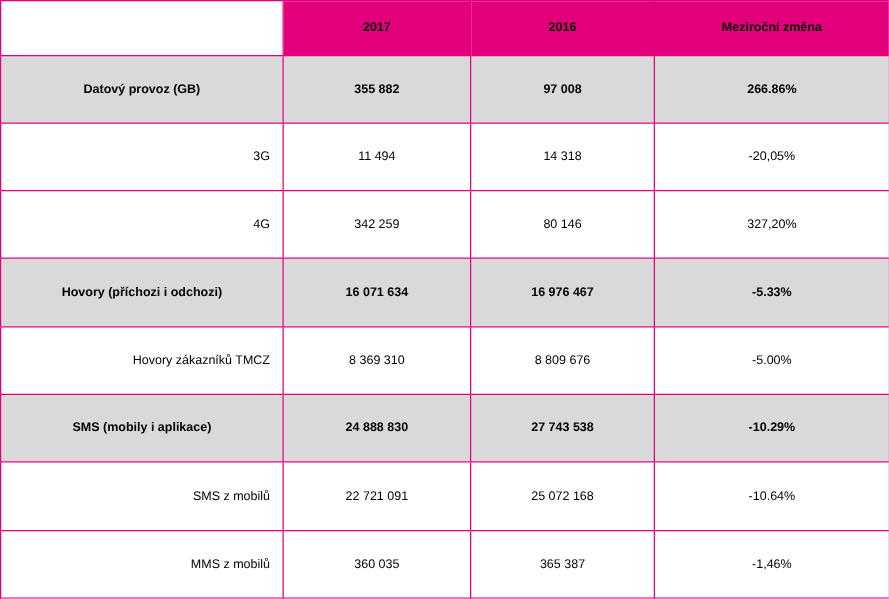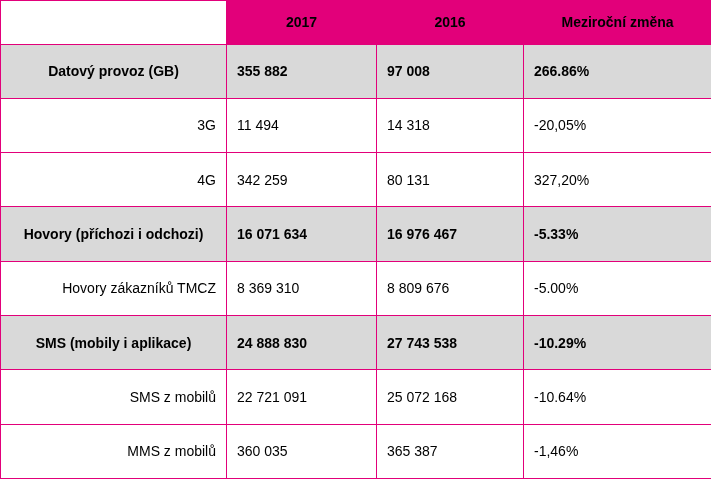--- a/index.html
+++ b/index.html
@@ -21,21 +21,21 @@
   }
   #stats-table col.c-label { width: 226px; }
   #stats-table col.c-2017  { width: 150px; }
   #stats-table col.c-2016  { width: 147px; }
   #stats-table col.c-yoy   { width: 188px; }
 
   #stats-table th,
   #stats-table td {
     border: 1px solid #e2007a;
     padding: 0 10px;
-    font-size: 14px;
+    font-size: 10px;
     color: #000000;
     vertical-align: middle;
     height: 43.5px;
     box-sizing: border-box;
     white-space: nowrap;
     overflow: hidden;
   }
   thead th {
     background: #e2007a;
     color: #ffffff;
@@ -59,21 +59,21 @@
     font-weight: bold;
   }
   tbody tr.group td.label {
     text-align: center;
   }
   tbody tr.sub td {
     background: #ffffff;
     font-weight: normal;
   }
   tbody td.num {
-    text-align: left;
+    text-align: center;
   }
 </style>
 </head>
 <body>
 
 <table id="stats-table">
   <colgroup>
     <col class="c-label">
     <col class="c-2017">
     <col class="c-2016">
@@ -96,21 +96,21 @@
     </tr>
     <tr class="sub">
       <td class="label">3G</td>
       <td class="num">11  494</td>
       <td class="num">14 318</td>
       <td class="num">-20,05%</td>
     </tr>
     <tr class="sub">
       <td class="label">4G</td>
       <td class="num">342 259</td>
-      <td class="num">80 131</td>
+      <td class="num">80 146</td>
       <td class="num">327,20%</td>
     </tr>
     <tr class="group">
       <td class="label">Hovory (příchozi i odchozi)</td>
       <td class="num">16 071 634</td>
       <td class="num">16 976 467</td>
       <td class="num">-5.33%</td>
     </tr>
     <tr class="sub">
       <td class="label">Hovory zákazníků TMCZ</td>

